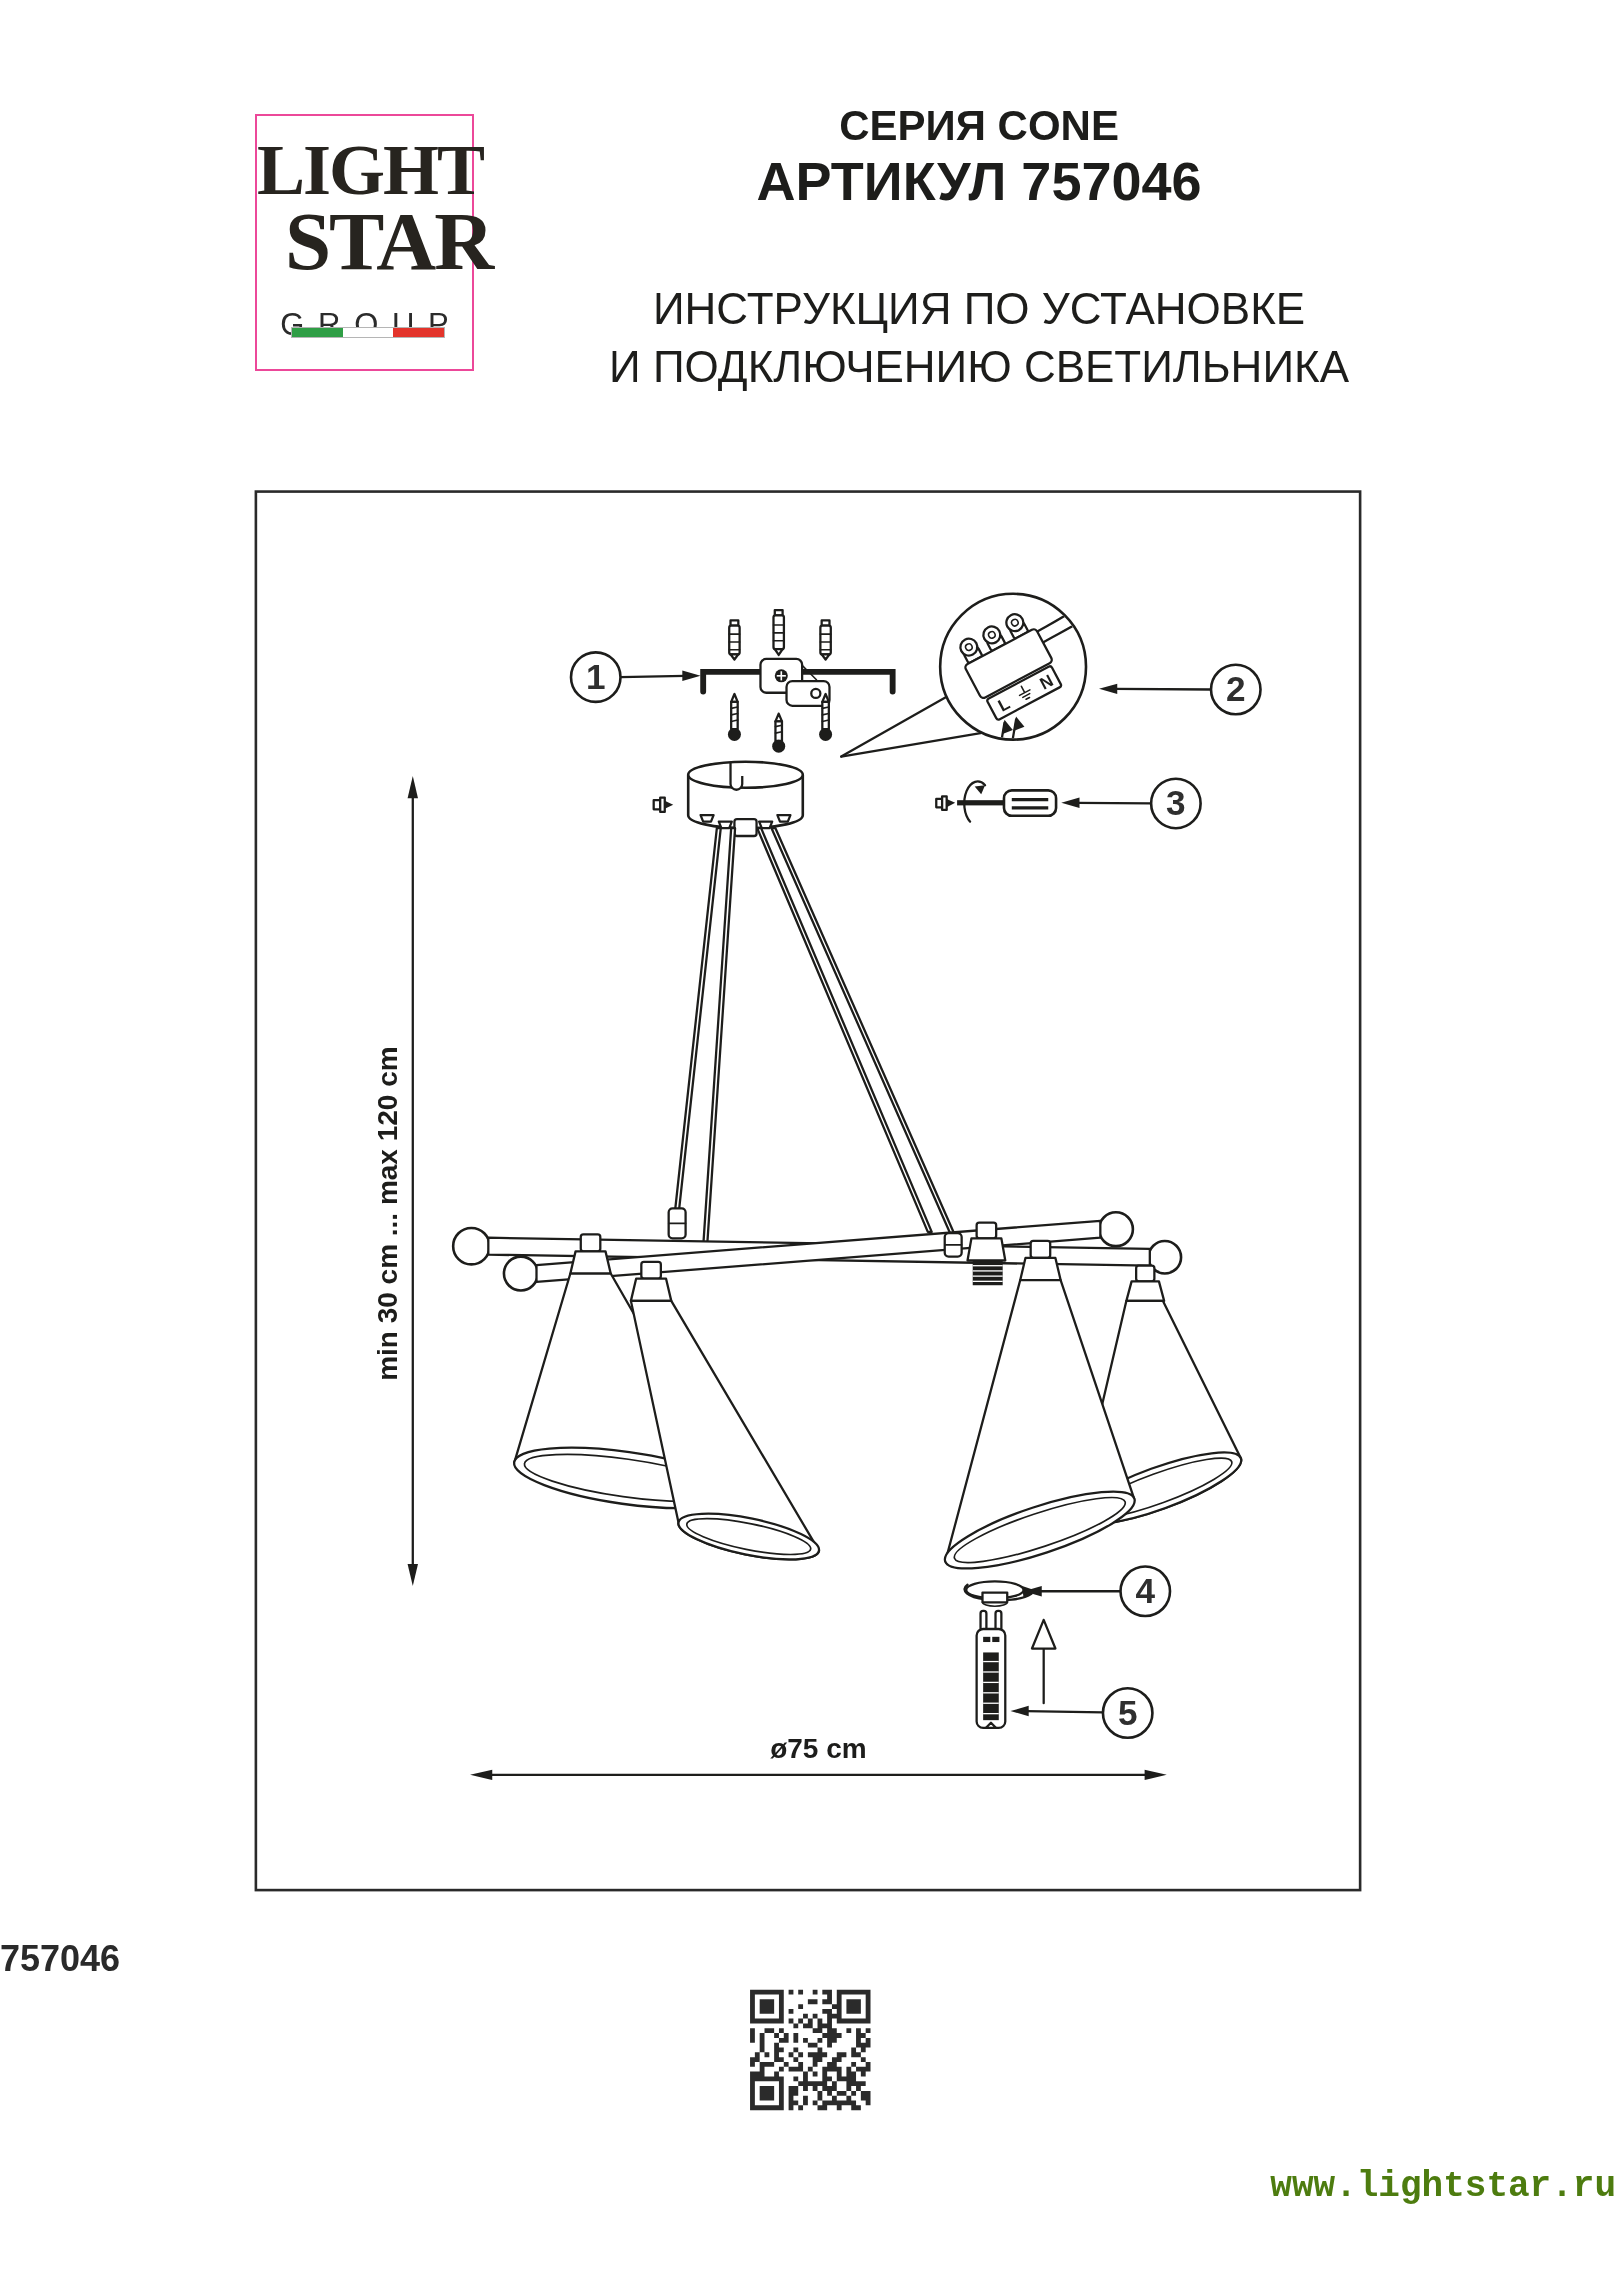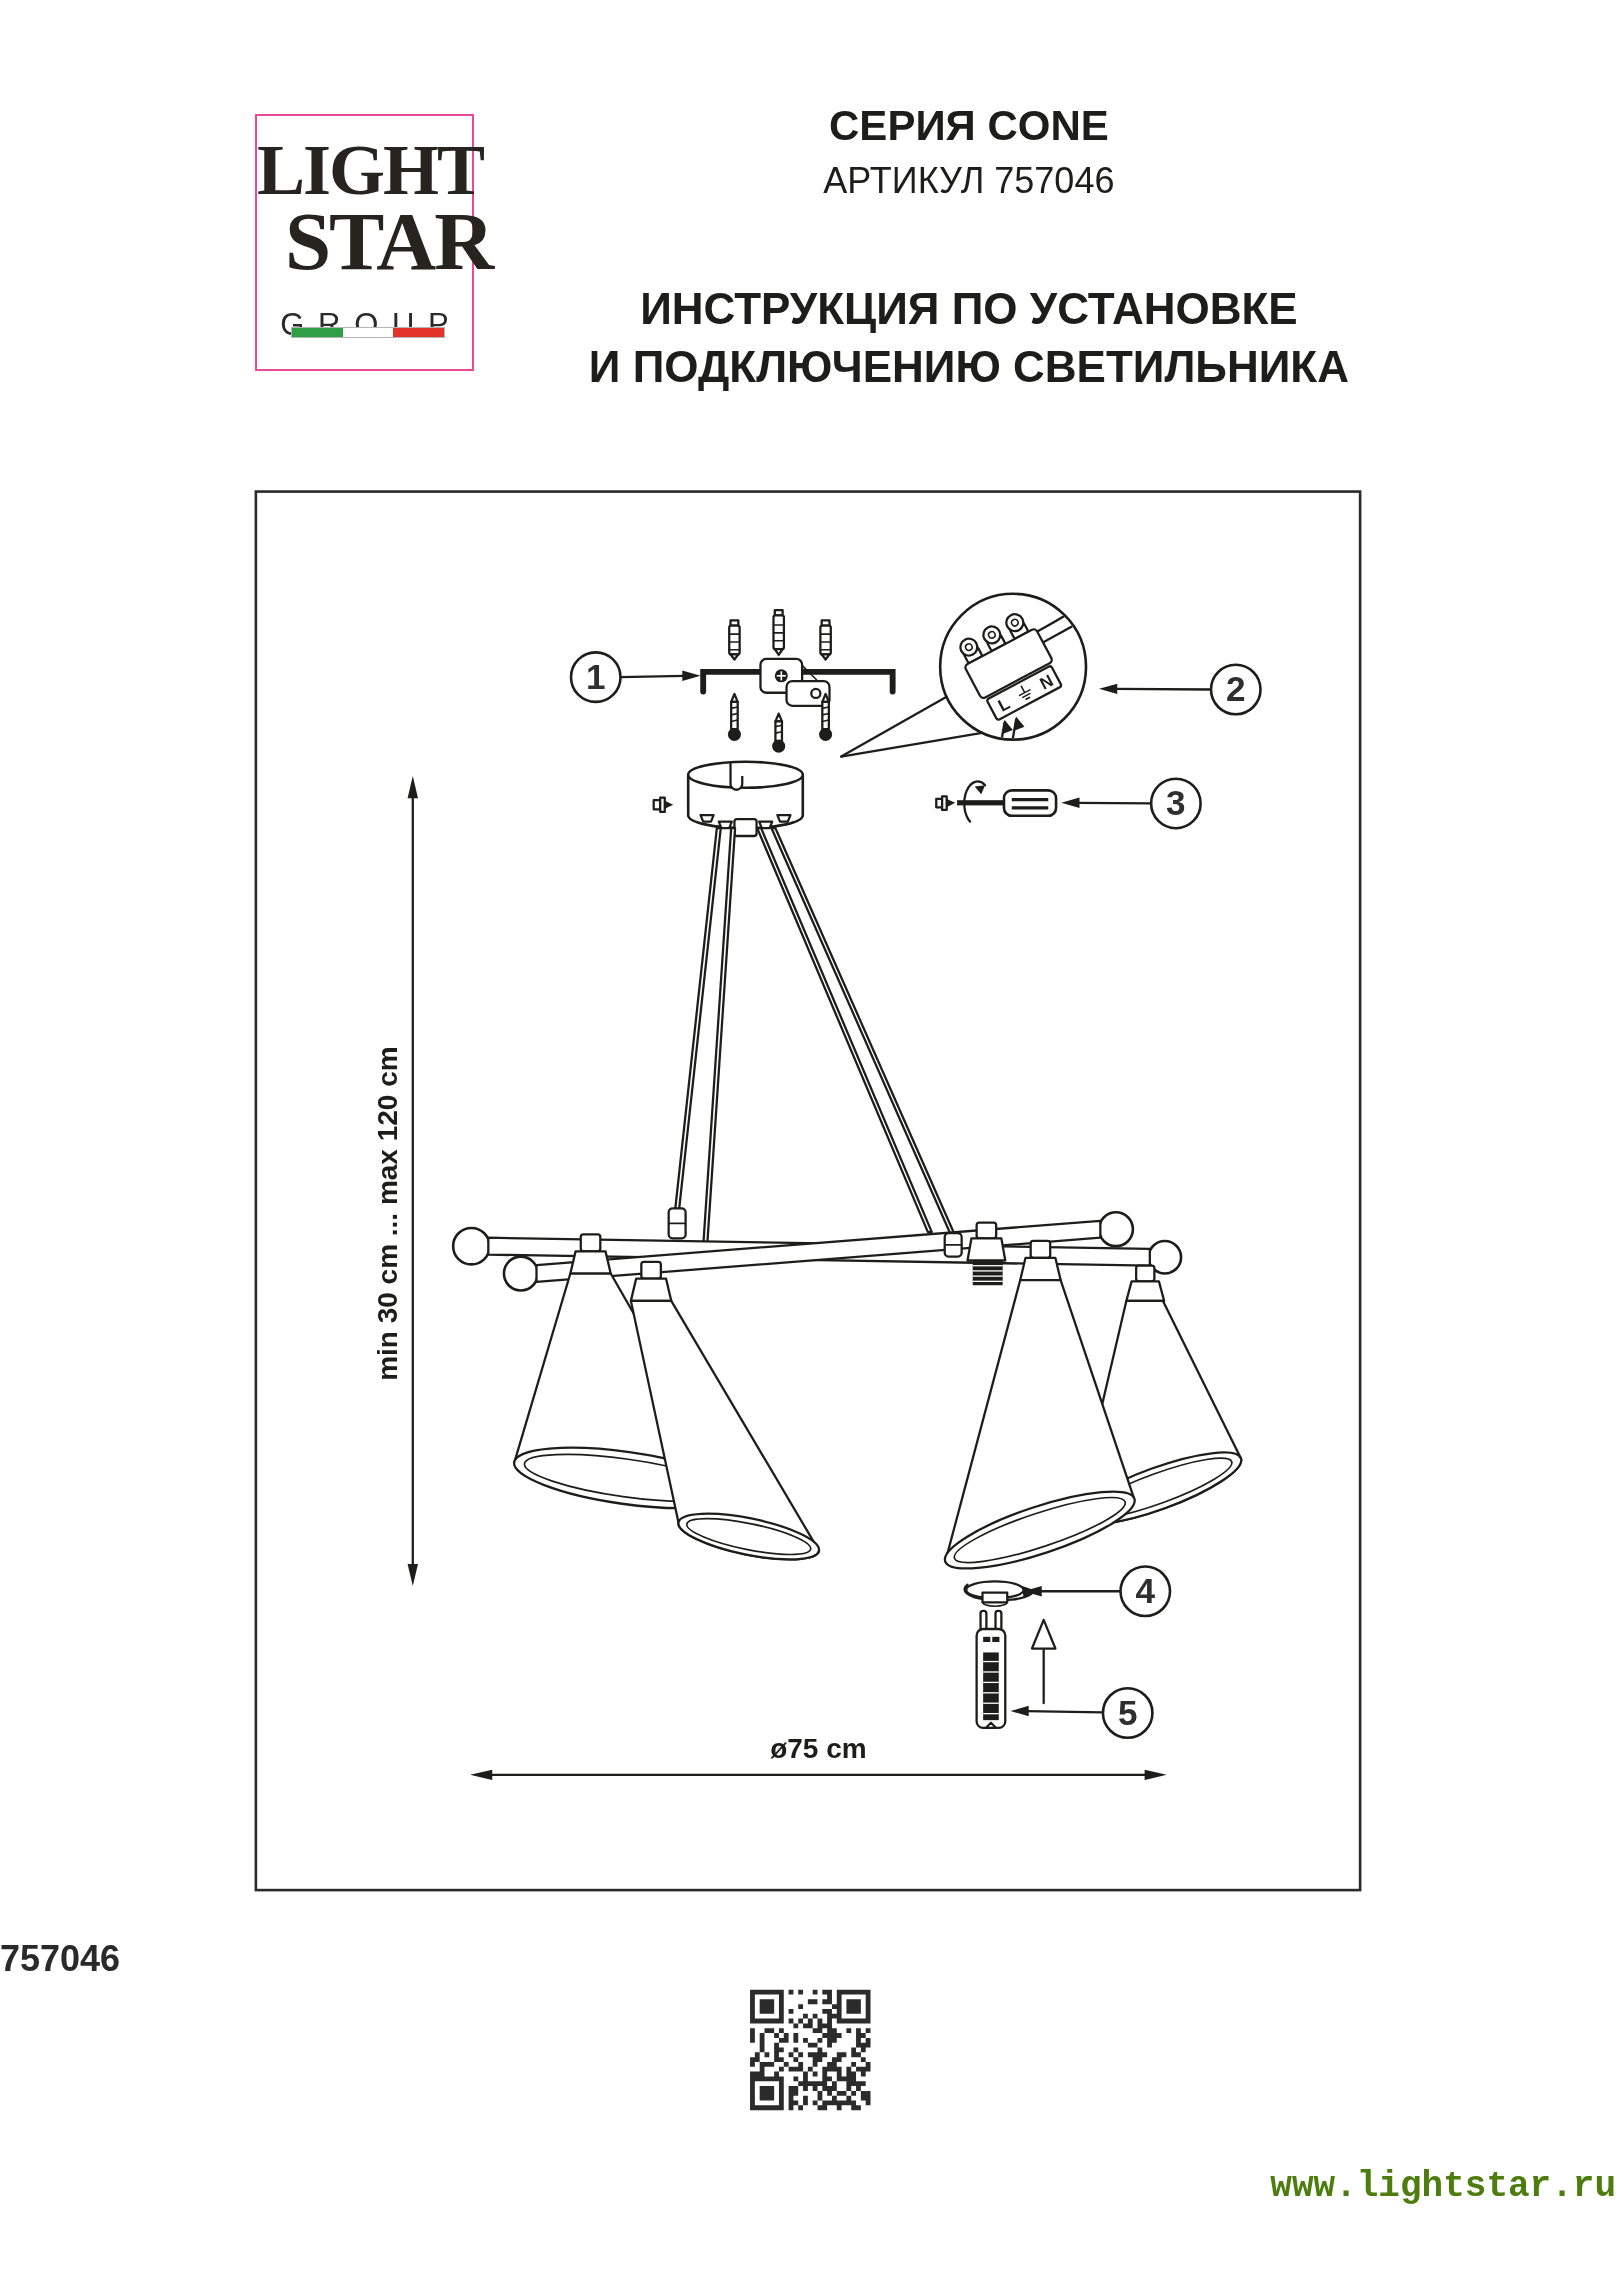--- a/index.html
+++ b/index.html
@@ -15,22 +15,22 @@
   .logo-w2{top:89px;font-size:83px;line-height:73px;padding-left:24px;}
   .logo-w3{top:168px;font-family:"Liberation Sans",sans-serif;font-weight:400;
            font-size:31px;line-height:34px;letter-spacing:13.7px;text-indent:13.7px;
            letter-spacing:13.7px;color:#2b2b2b;margin-top:24px;}
   .logo-flag{position:absolute;left:35px;top:212px;width:152px;height:9px;display:flex;
              outline:0.7px solid #b5b5b5;}
   .logo-flag div{flex:1 1 0;}
   
   .header{position:absolute;top:103px;right:267px;text-align:center;color:#1d1d1b;}
   .hdr-series{font-size:42px;font-weight:bold;line-height:46px;letter-spacing:0px;}
-  .hdr-article{font-size:36px;font-weight:normal;line-height:46px;margin-top:9px;}
-  .hdr-instr{margin-top:76px;font-size:44px;font-weight:bold;line-height:58px;}
+  .hdr-article{font-size:54px;font-weight:bold;line-height:46px;margin-top:9px;}
+  .hdr-instr{margin-top:76px;font-size:44px;font-weight:normal;line-height:58px;}
   
   .footer-article{position:absolute;left:0;top:1938px;width:100%;text-align:left;
                   font-size:36px;font-weight:bold;color:#2a2a2a;}
   .footer-url{position:absolute;left:0;top:2166px;width:100%;text-align:right;
               font-size:36px;font-weight:bold;color:#4d7c0f;font-family:Liberation Mono, monospace;}
   
   #diagram{position:absolute;left:0;top:0;}
   .ln{stroke:#1d1d1b;fill:none;stroke-width:3.5;stroke-linecap:round;stroke-linejoin:round;}
   .ln2{stroke:#1d1d1b;fill:none;stroke-width:2.4;stroke-linecap:round;}
   .wf{fill:#ffffff;stroke:#1d1d1b;stroke-width:3.5;stroke-linejoin:round;}

